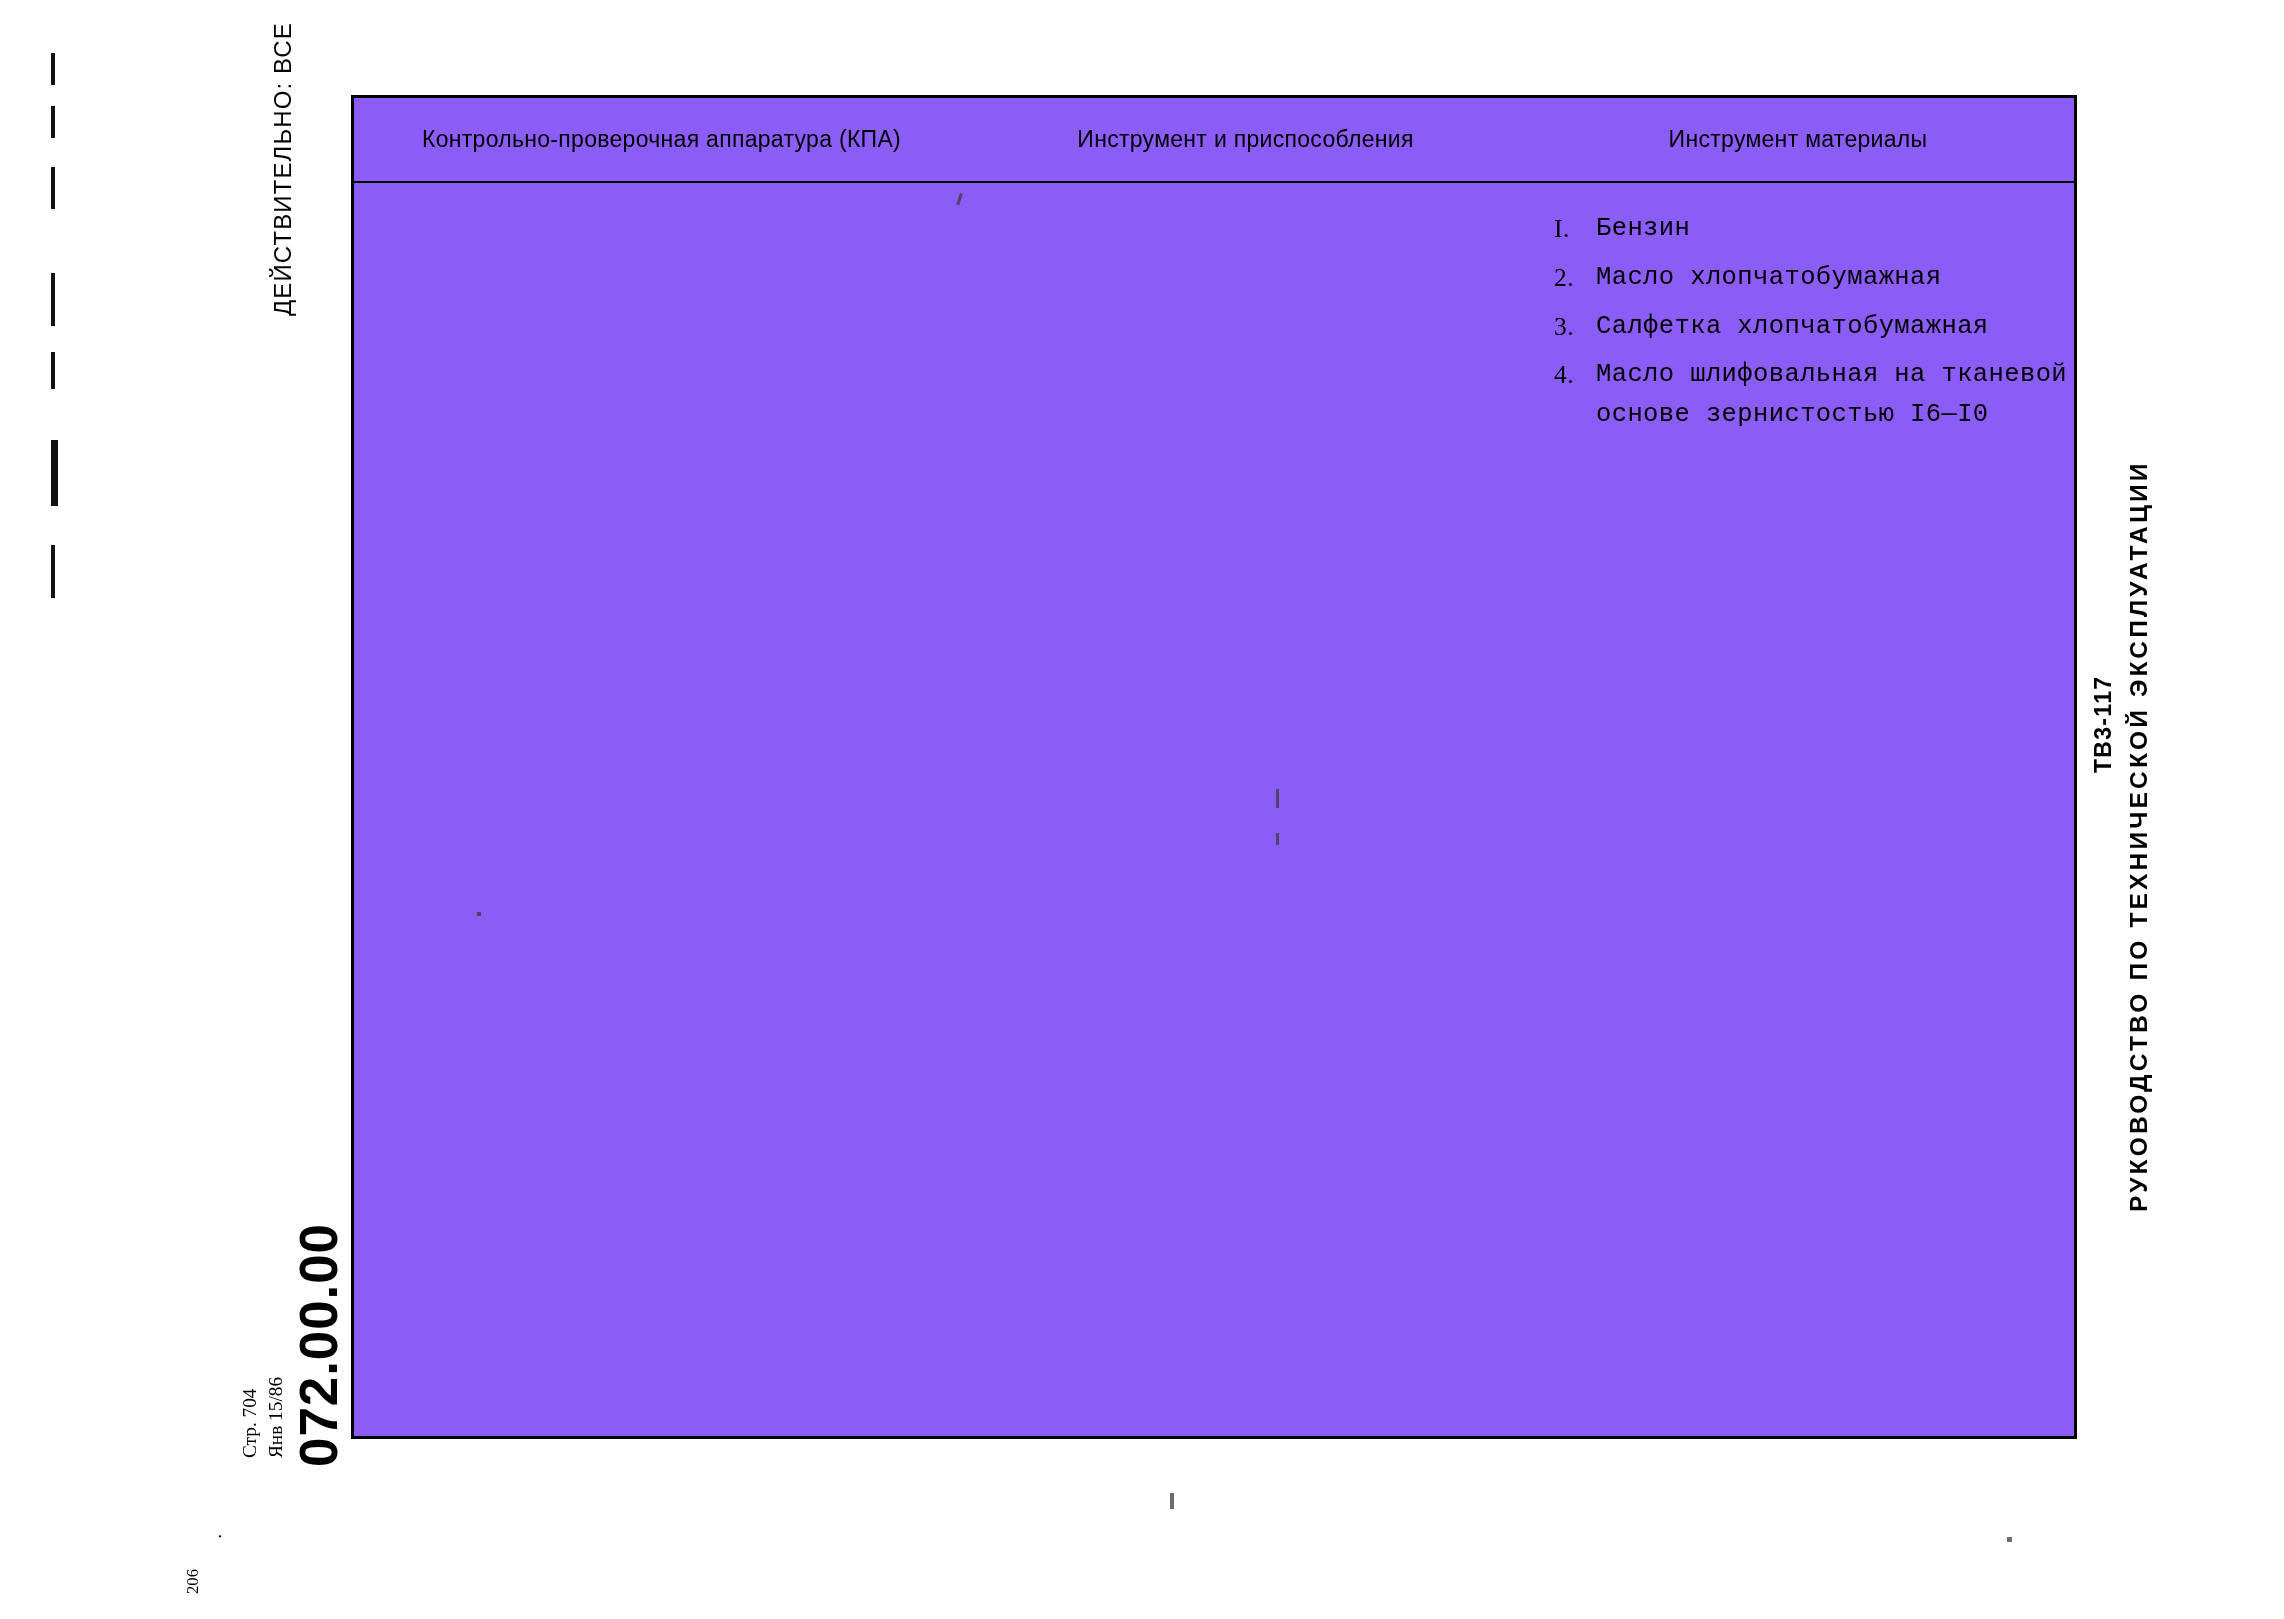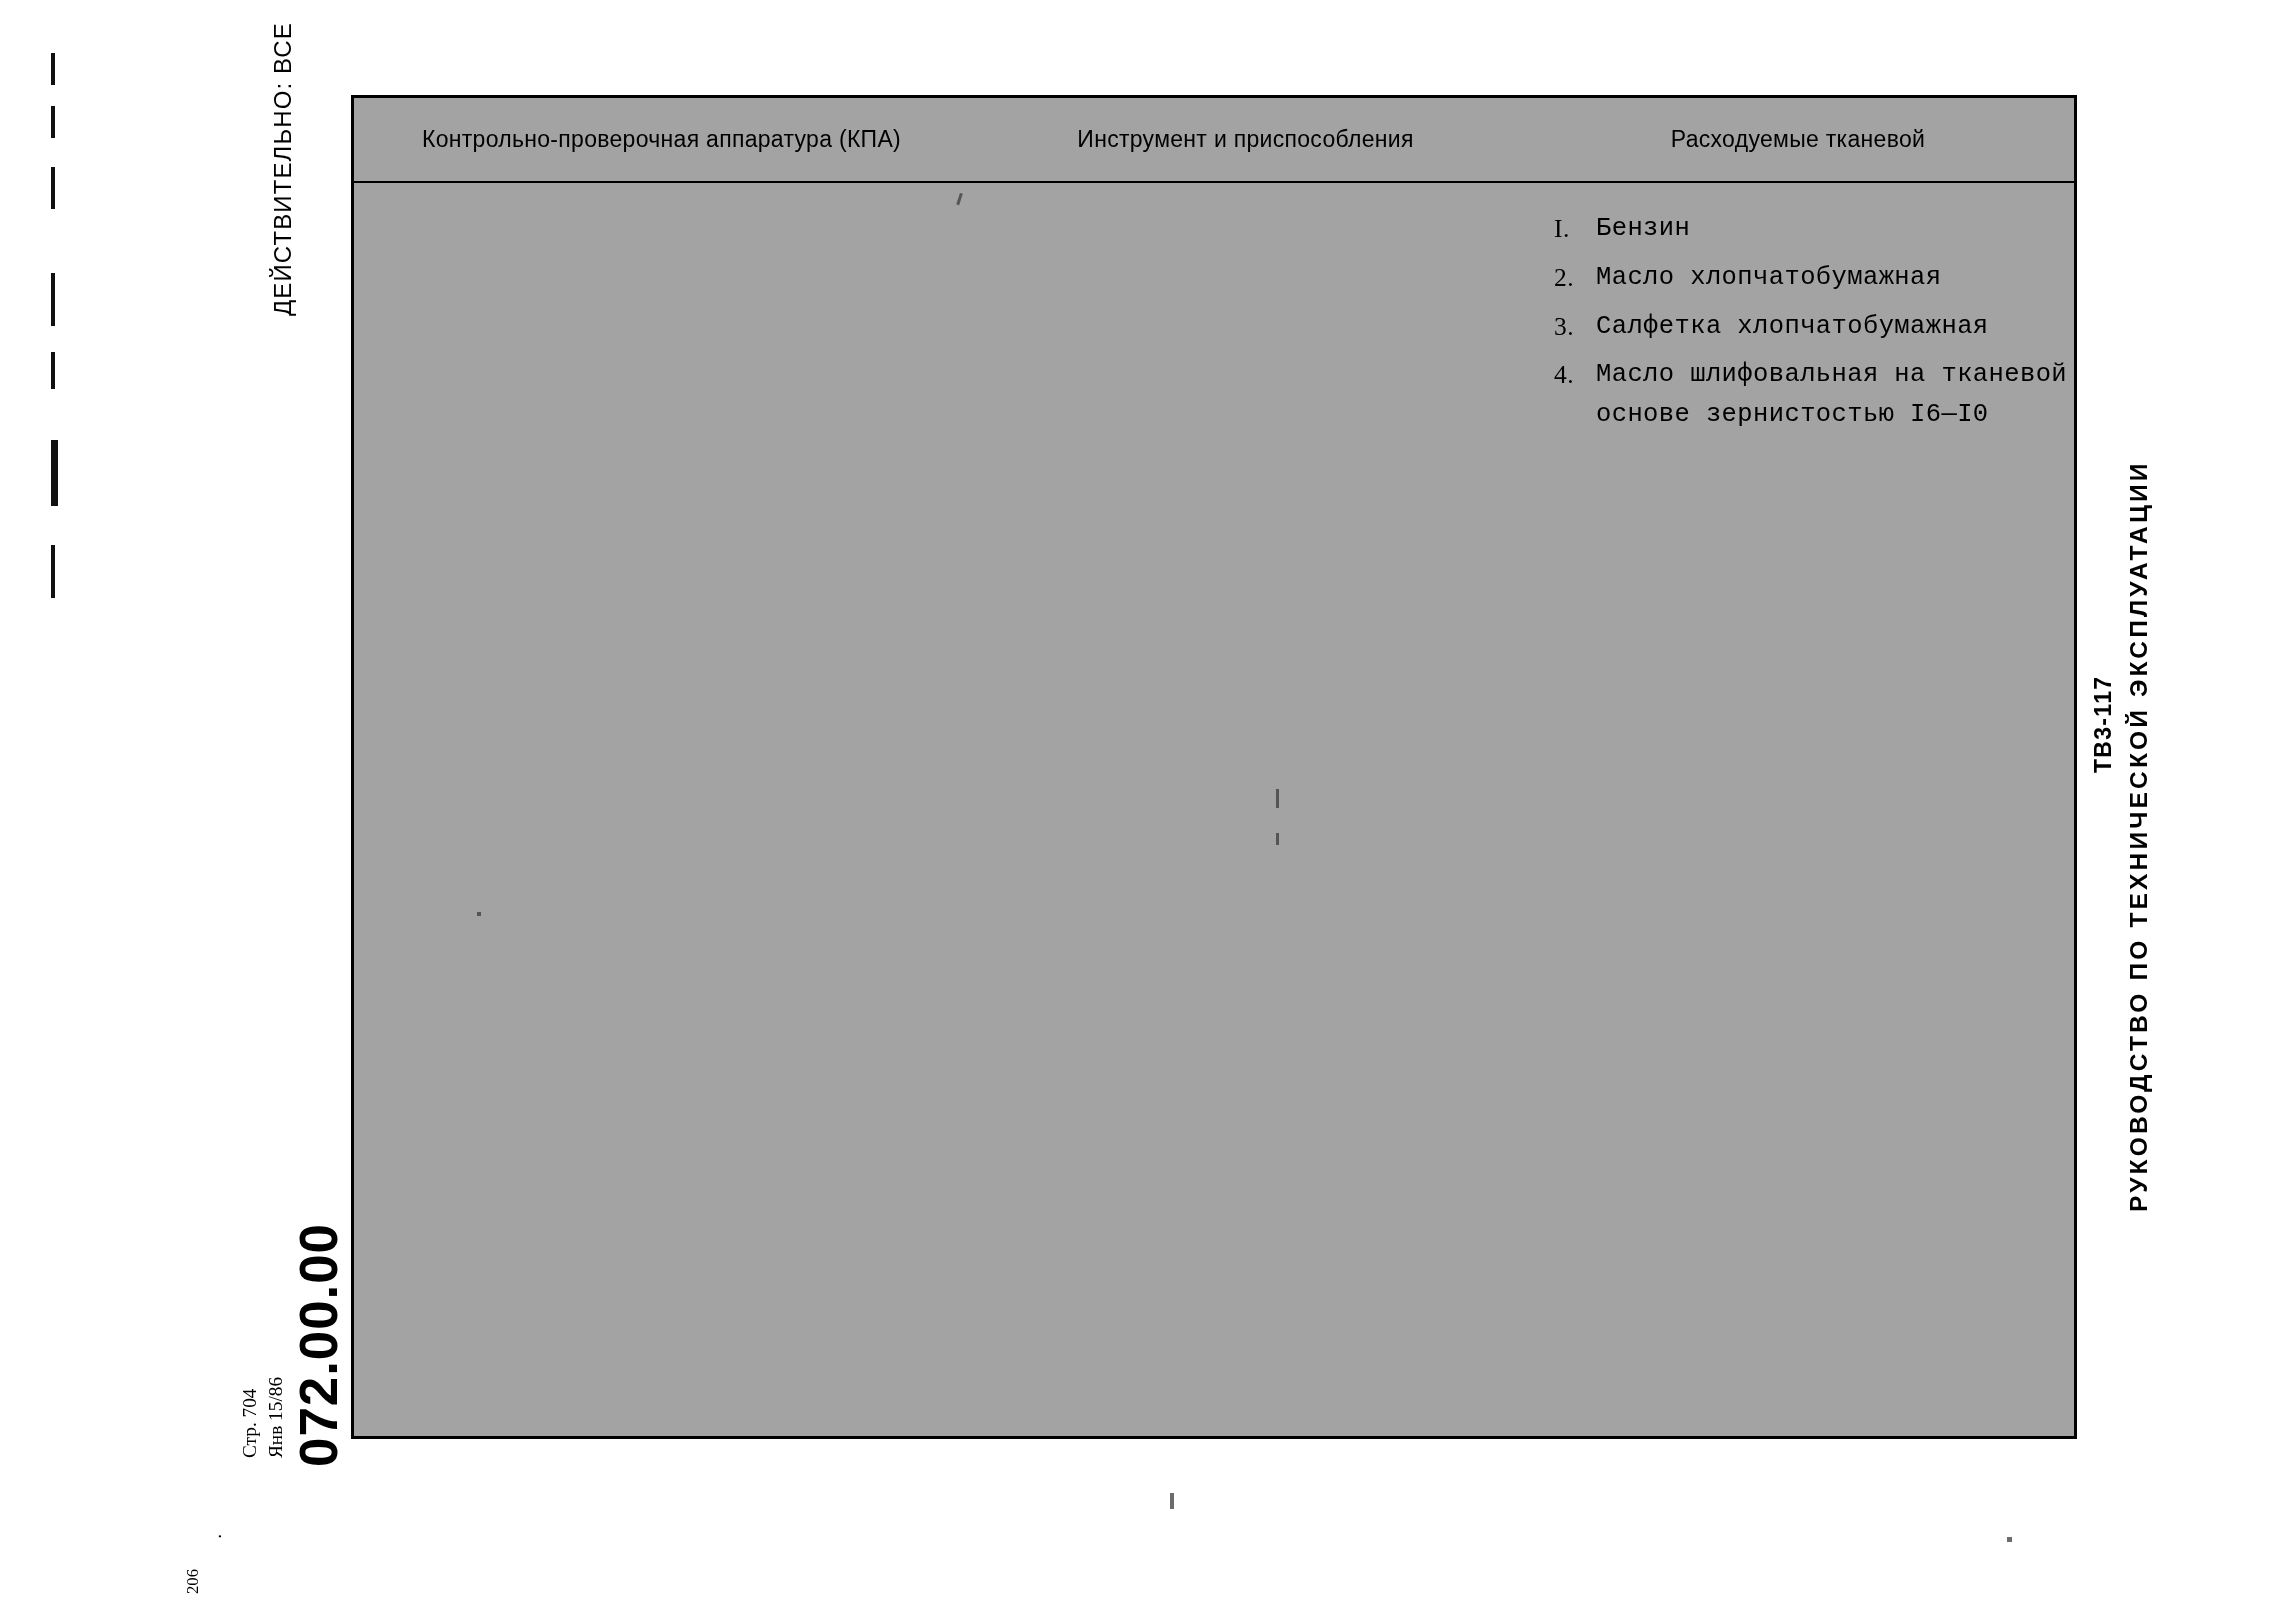--- a/index.html
+++ b/index.html
@@ -114,21 +114,21 @@
 
   
   .table-wrap {
     position: absolute;
     left: 351px;
     top: 95px;
     width: 1726px;
     height: 1344px;
     border: 3.5px solid #000;
     box-sizing: border-box;
-    background: #a3a3a3;
+    background: #8b5cf6;
   }
   .tbl {
     width: 100%;
     height: 100%;
     border-collapse: collapse;
     table-layout: fixed;
   }
   .tbl th, .tbl td {
     border: 0;
     padding: 0;
@@ -219,21 +219,21 @@
     <table class="tbl">
       <colgroup>
         <col class="c1">
         <col class="c2">
         <col class="c3">
       </colgroup>
       <tbody>
           <tr class="head-row">
         <th>Контрольно-проверочная аппаратура (КПА)</th>
         <th class="col-div">Инструмент и приспособления</th>
-        <th class="col-div">Расходуемые тканевой</th>
+        <th class="col-div">Инструмент материалы</th>
       </tr>
       <tr>
         <td class="body-cell">
           <div class="speck" style="left:123px; top:729px; width:4.4px; height:4.4px;"></div>
         </td>
         <td class="body-cell col-div">
           <div class="speck" style="left:307px; top:606px; width:2.6px; height:19.3px;"></div>
           <div class="speck" style="left:307px; top:650px; width:2.6px; height:12.3px;"></div>
         </td>
         <td class="body-cell col-div">

